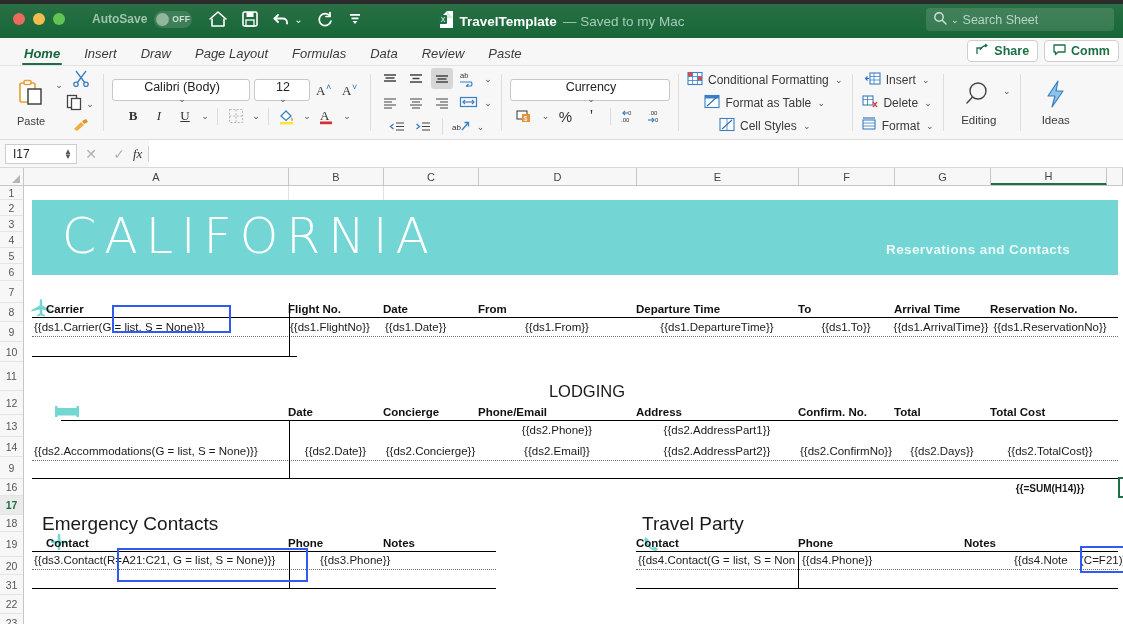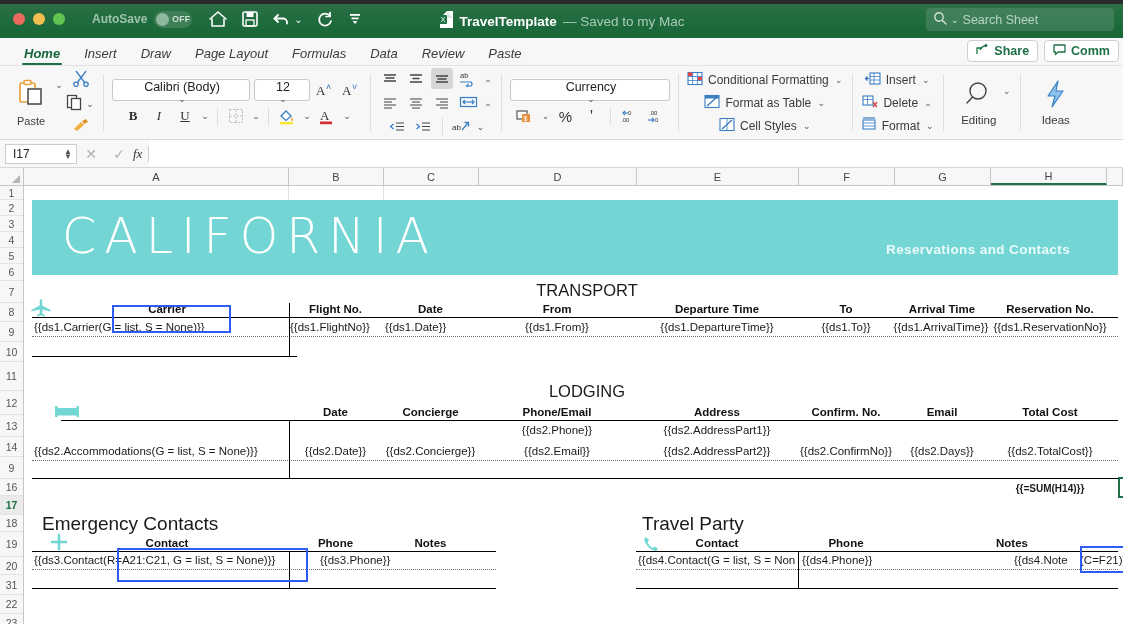--- a/index.html
+++ b/index.html
@@ -182,21 +182,21 @@
 
   .sectitle {
     position:absolute; font-size:16.5px; color:#1a1a1a;
     font-family:"Liberation Sans", sans-serif;
   }
   .bigsectitle {
     position:absolute; font-size:19px; color:#1a1a1a;
   }
   .colhead {
     position:absolute; font-size:11.5px; font-weight:bold; color:#111;
-    text-align:center;
+    text-align:left;
   }
   .cellv {
     position:absolute; font-size:11.5px; color:#1a1a1a; white-space:nowrap;
     overflow:hidden;
   }
   .cellv.bold { font-weight:bold; font-size:10px; }
   .hline { position:absolute; background:#000; height:1px; }
   .dline { position:absolute; border-top:1px dotted #6f6f6f; }
   .vlinec { position:absolute; background:#000; width:1px; }
   .icon-teal { position:absolute; color:#72d6d2; }
@@ -695,21 +695,20 @@
 
     <div id="sheet">
 
       <div class="gridline-v" style="left:264px;height:14px;top:0"></div>
       <div class="gridline-v" style="left:359px;height:14px;top:0"></div>
 
       <div class="banner" style="left:8px;top:14px;width:1086px;height:75px;"></div>
       <div class="banner-title" style="left:38px;top:20px;font-size:49px;line-height:62px;">CALIFORNIA</div>
       <div class="banner-sub" style="left:862px;top:56px;">Reservations and Contacts</div>
 
-      <div class="sectitle" style="left:483px;top:95px;width:160px;text-align:center;">TRANSPORT</div>
 
       <div class="icon-teal" style="left:6px;top:112px;">
         <svg width="22" height="20" viewBox="0 0 22 20">
             <path d="M11 1 C12 1 12.3 2.5 12.3 4.2 L12.3 7.5 L20.5 12 L20.5 13.6 L12.3 11.4 L12.3 15.5 L15 17.3 L15 18.6 L11 17.6 L7 18.6 L7 17.3 L9.7 15.5 L9.7 11.4 L1.5 13.6 L1.5 12 L9.7 7.5 L9.7 4.2 C9.7 2.5 10 1 11 1 Z" fill="#72d6d2"></path>
           </svg>
       </div>
 
       <div class="colhead" style="left:22px;top:117px;width:242px;">Carrier</div>
       <div class="colhead" style="left:264px;top:117px;width:95px;">Flight No.</div>
       <div class="colhead" style="left:359px;top:117px;width:95px;">Date</div>
@@ -743,21 +742,21 @@
             <rect x="1" y="2" width="2.5" height="11" fill="#72d6d2"></rect>
             <rect x="22.5" y="2" width="2.5" height="11" fill="#72d6d2"></rect>
           </svg>
       </div>
 
       <div class="colhead" style="left:264px;top:220px;width:95px;">Date</div>
       <div class="colhead" style="left:359px;top:220px;width:95px;">Concierge</div>
       <div class="colhead" style="left:454px;top:220px;width:158px;">Phone/Email</div>
       <div class="colhead" style="left:612px;top:220px;width:162px;">Address</div>
       <div class="colhead" style="left:774px;top:220px;width:96px;">Confirm. No.</div>
-      <div class="colhead" style="left:870px;top:220px;width:96px;">Email</div>
+      <div class="colhead" style="left:870px;top:220px;width:96px;">Total</div>
       <div class="colhead" style="left:966px;top:220px;width:120px;">Total Cost</div>
 
       <div class="hline" style="left:37px;top:234px;width:1057px;"></div>
 
       <div class="cellv" style="left:454px;top:238px;width:158px;text-align:center;">{{ds2.Phone}}</div>
       <div class="cellv" style="left:612px;top:238px;width:162px;text-align:center;">{{ds2.AddressPart1}}</div>
 
       <div class="cellv" style="left:10px;top:259px;width:255px;">{{ds2.Accommodations(G = list, S = None)}}</div>
       <div class="cellv" style="left:264px;top:259px;width:95px;text-align:center;">{{ds2.Date}}</div>
       <div class="cellv" style="left:359px;top:259px;width:95px;text-align:center;">{{ds2.Concierge}}</div>

